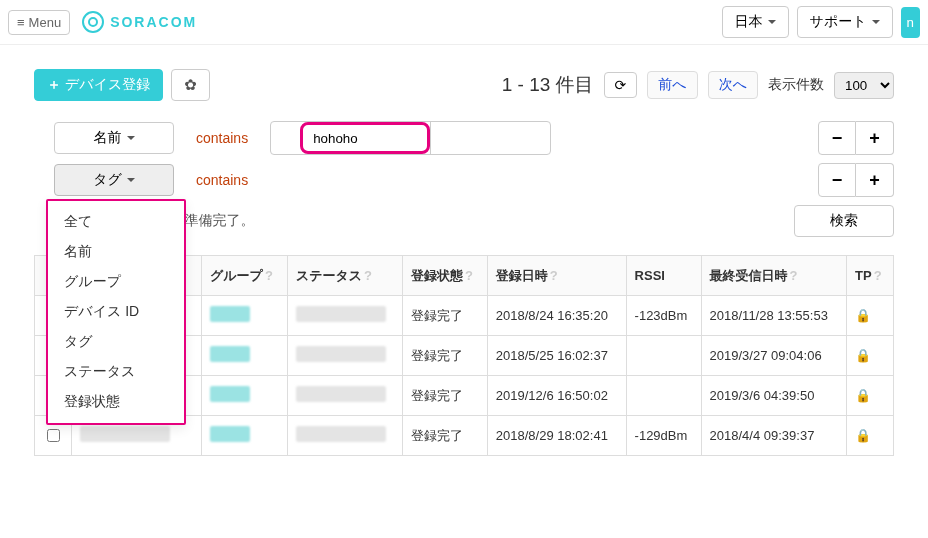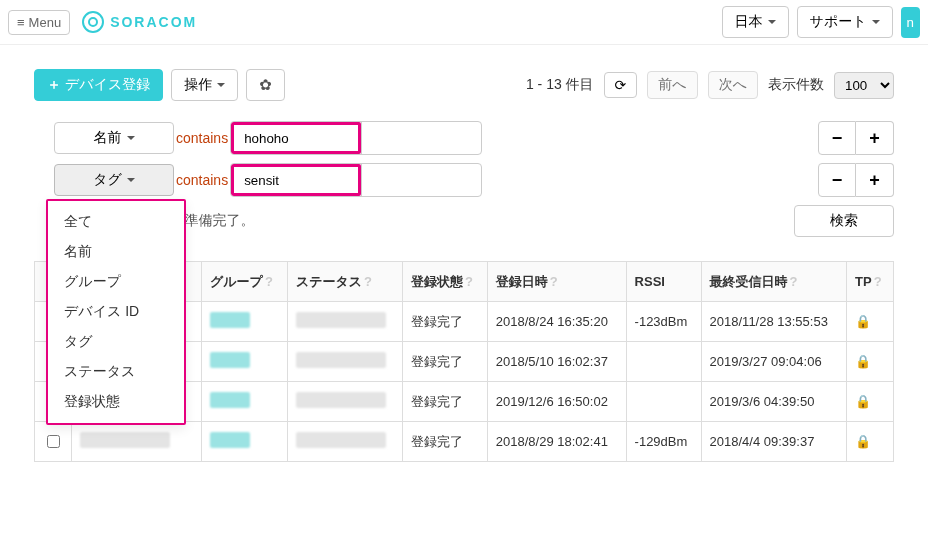--- a/index.html
+++ b/index.html
@@ -15,45 +15,45 @@
   .topbar-right { margin-left:auto; display:flex; gap:8px; align-items:center; }
   .login-chip { background:#34cdd7; color:#fff; border:none; border-radius:4px; padding:8px 6px; }
   .caret::after { content:""; display:inline-block; margin-left:5px; vertical-align:middle; border:4px solid transparent; border-top-color:#555; transform:translateY(2px); }
 
   .content { padding:24px 34px 0 34px; }
   .toolbar { display:flex; align-items:center; gap:8px; margin-bottom:20px; }
   .btn-primary { background:#34cdd7; border-color:#34cdd7; color:#fff; }
   .plus { font-weight:bold; margin-right:4px; }
   .gear { font-size:15px; color:#555; }
   .toolbar-right { margin-left:auto; display:flex; align-items:center; gap:10px; }
-  .pager-label { font-size:14px; }
-  .disabled { color:#737373; border-color:#ddd; background:#fafafa;font-family:Liberation Mono, monospace; }
+  .pager-label { font-size:19px; }
+  .disabled { color:#1d4ed8; border-color:#ddd; background:#fafafa;font-family:Liberation Mono, monospace; }
   .input-sm { border:1px solid #ccc; border-radius:4px; padding:4px 6px; width:60px; }
 
-  .filter-row { display:flex; align-items:center; gap:2px; margin-left:20px; margin-bottom:8px; position:relative;justify-content:center; }
+  .filter-row { display:flex; align-items:center; gap:22px; margin-left:20px; margin-bottom:8px; position:relative;justify-content:center; }
   .filter-dd { width:120px; justify-content:center; }
   .filter-dd.active { background:#eee; border-color:#bbb; }
   .contains { color:#c2410c; }
   .vgroup { display:flex; border:1px solid #ccc; border-radius:4px; overflow:hidden; height:34px; }
   .val-text { border:none; padding:6px 10px; width:130px; outline:none; }
-  .hl { border:3px solid #e6007e; border-radius:2px; }
+  .hl { border:3px solid #e6007e; border-radius:8px;margin-left:29px; }
   .val-empty { width:120px; border-left:1px solid #ccc; }
   .pm-group { margin-left:auto; display:flex; gap:0; }
   .pm-btn { width:38px; height:34px; font-size:18px; font-weight:bold; border-radius:0; }
   .pm-btn:first-child { border-radius:4px 0 0 4px; }
   .pm-btn:last-child { border-radius:0 4px 4px 0; border-left:none; }
 
   .row3 { display:flex; align-items:center; gap:18px; margin-left:20px; margin-top:4px; }
   .search-status { color:#555; }
   .search-btn { margin-left:auto; width:100px; justify-content:center; }
 
   .dropdown-menu { position:absolute; top:36px; left:-8px; background:#fff; border:2px solid #e6007e; border-radius:2px; padding:6px 0; width:140px; z-index:10; box-shadow:0 4px 12px rgba(0,0,0,.08); }
   .dropdown-menu div { padding:6px 16px; cursor:pointer; }
 
-  .tbl-wrap { margin-top:24px; }
+  .tbl-wrap { margin-top:18px; }
   table { width:100%; border-collapse:collapse; }
   th, td { border:1px solid #ddd; padding:10px 8px; text-align:left; vertical-align:middle; font-size:13px; white-space:nowrap; }
   th { background:#fafafa; font-weight:bold; }
   .help { color:#ccc; margin-left:2px; }
   td.cb { width:28px; text-align:center; }
   .blur { display:inline-block; background:#e4e4e4; height:16px; border-radius:2px; filter:blur(1px); }
   .blur.long { width:90px; } .blur.short { width:40px; } .blur.teal { background:#9be3e3; }
   .lock { color:#666; }
 </style>
 </head>
@@ -77,23 +77,20 @@
     </button>
     <button class="login-chip">n</button>
   </div>
 </div>
 
 <div class="content">
   <div class="toolbar">
     <button class="btn btn-primary">
       <span class="plus">＋</span>
       <span>デバイス登録</span>
-    </button>
-    <button class="btn caret">
-      <span>操作</span>
     </button>
     <button class="btn">
       <span class="gear">✿</span>
     </button>
     <div class="toolbar-right">
       <span class="pager-label">1 - 13 件目</span>
       <button class="btn small">
         <span>⟳</span>
       </button>
       <button class="btn small disabled">
@@ -131,24 +128,20 @@
     <div class="dropdown-menu">
       <div>全て</div>
       <div>名前</div>
       <div>グループ</div>
       <div>デバイス ID</div>
       <div>タグ</div>
       <div>ステータス</div>
       <div>登録状態</div>
     </div>
     <span class="contains">contains</span>
-    <div class="vgroup">
-      <input class="val-text hl" value="sensit" style="">
-      <div class="val-empty"></div>
-    </div>
     <div class="pm-group">
       <button class="btn pm-btn">−</button>
       <button class="btn pm-btn">+</button>
     </div>
   </div>
 
   <div class="row3">
     <span style="visibility:hidden" class="btn filter-dd"></span>
     <span style="color:#555; cursor:pointer; margin-left:-130px;">Reset</span>
     <span class="search-status" style="margin-left:40px;">検索準備完了。</span>
@@ -183,21 +176,21 @@
             <td>-123dBm</td>
             <td>2018/11/28 13:55:53</td>
             <td><span class="lock">🔒</span></td>
           </tr>
           <tr>
             <td class="cb"><input type="checkbox" style=""></td>
             <td><span class="blur long"></span></td>
             <td><span class="blur short teal"></span></td>
             <td><span class="blur long"></span></td>
             <td>登録完了</td>
-            <td>2018/5/10 16:02:37</td>
+            <td>2018/5/25 16:02:37</td>
             <td></td>
             <td>2019/3/27 09:04:06</td>
             <td><span class="lock">🔒</span></td>
           </tr>
           <tr>
             <td class="cb"><input type="checkbox" style=""></td>
             <td><span class="blur long"></span></td>
             <td><span class="blur short teal"></span></td>
             <td><span class="blur long"></span></td>
             <td>登録完了</td>

